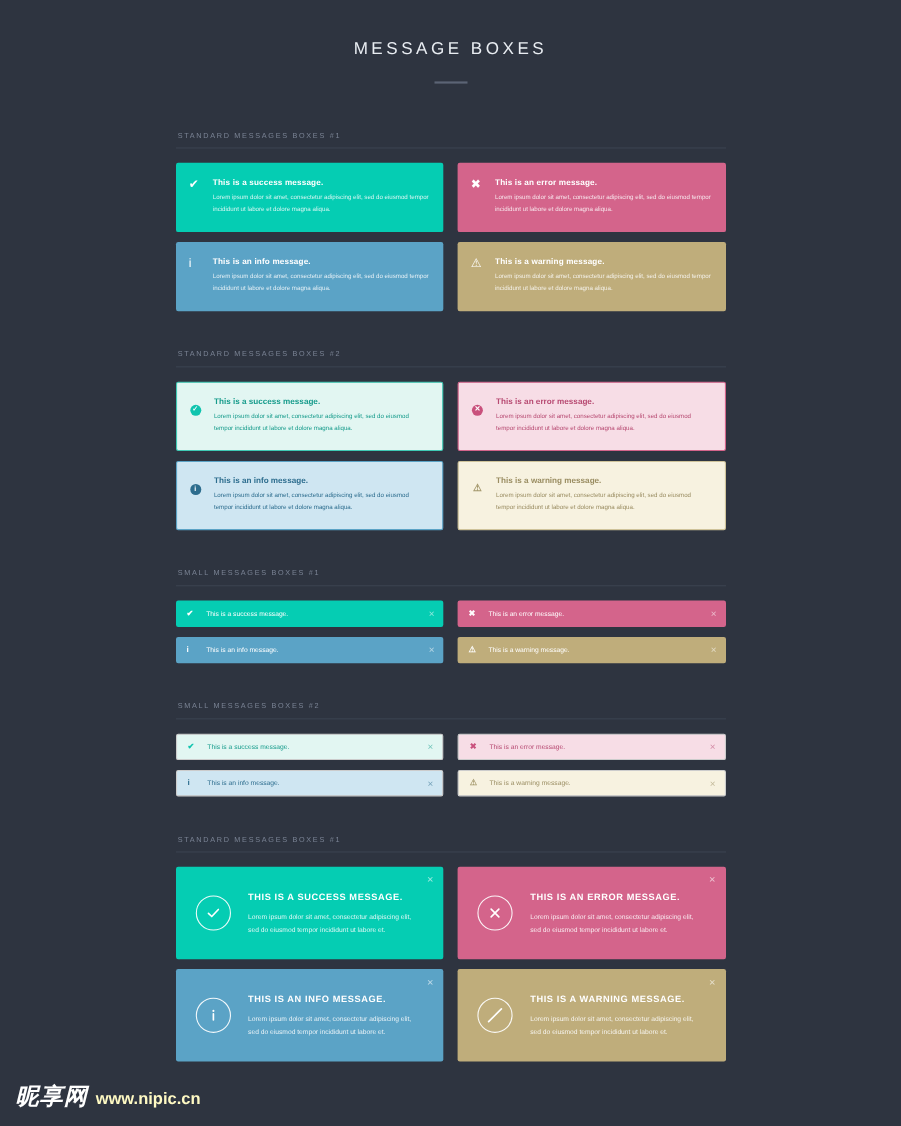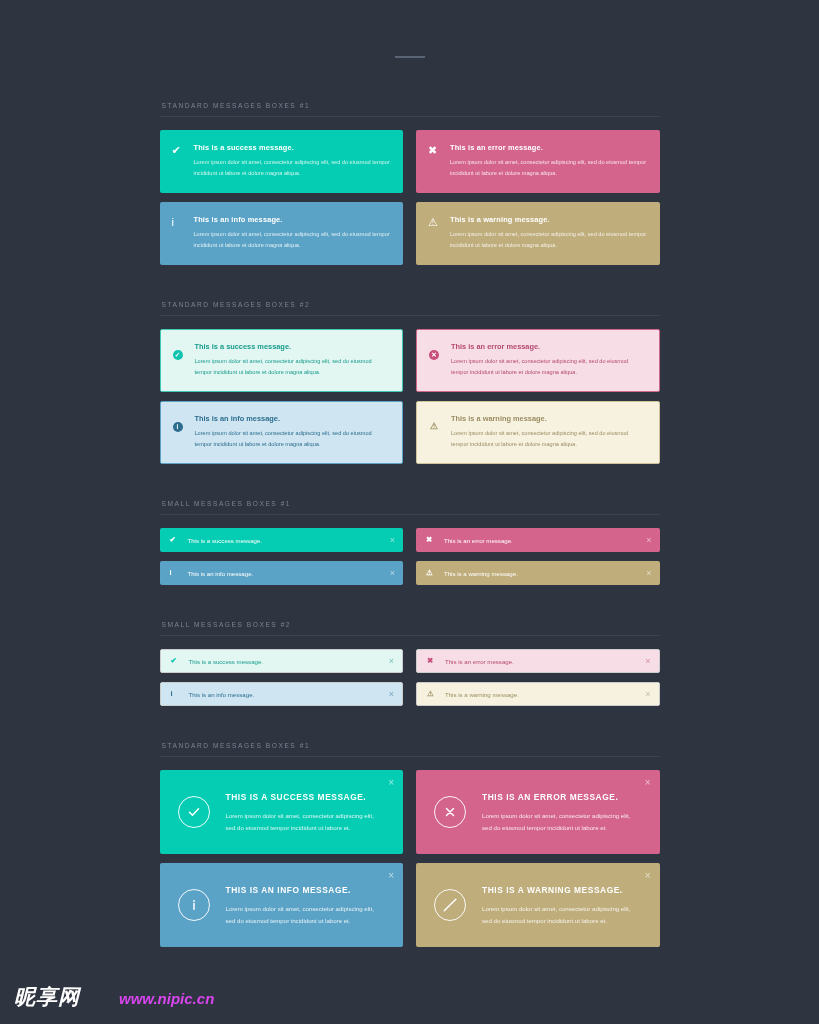--- a/index.html
+++ b/index.html
@@ -162,36 +162,37 @@
   .wm {
     position: absolute; left: 14px; top: 8px;
     display: flex; align-items: baseline; gap: 7px;
   }
   .wm-cn {
     color: #fff; font-size: 21px; font-weight: bold;
     font-family: "DejaVu Sans", sans-serif;
     font-style: italic; letter-spacing: 1px;
   }
   .wm-url {
-    color: #d946ef; font-size: 15px; font-weight: bold; font-style: italic; margin-left: 32px;
+    color: #fef9c3; font-size: 15px; font-weight: bold; 
   }
   .idbadge {
     position: absolute; right: 17px; top: 11px;
     background: #394150; color: #dfe4ea;
     font-size: 10.5px; padding: 4px 9px;
     font-family: "Liberation Serif", serif;
     letter-spacing: .1px;
   }
 
   svg { display: block; }
 </style>
 </head>
 <body>
 
 <div class="page-head">
+  <div class="page-title">MESSAGE BOXES</div>
   <div class="title-rule"></div>
 </div>
 
 <div class="wrap">
 
   <div class="section">
     <div class="section-label">STANDARD MESSAGES BOXES #1</div>
     <div class="section-rule"></div>
     <div class="grid">
 

